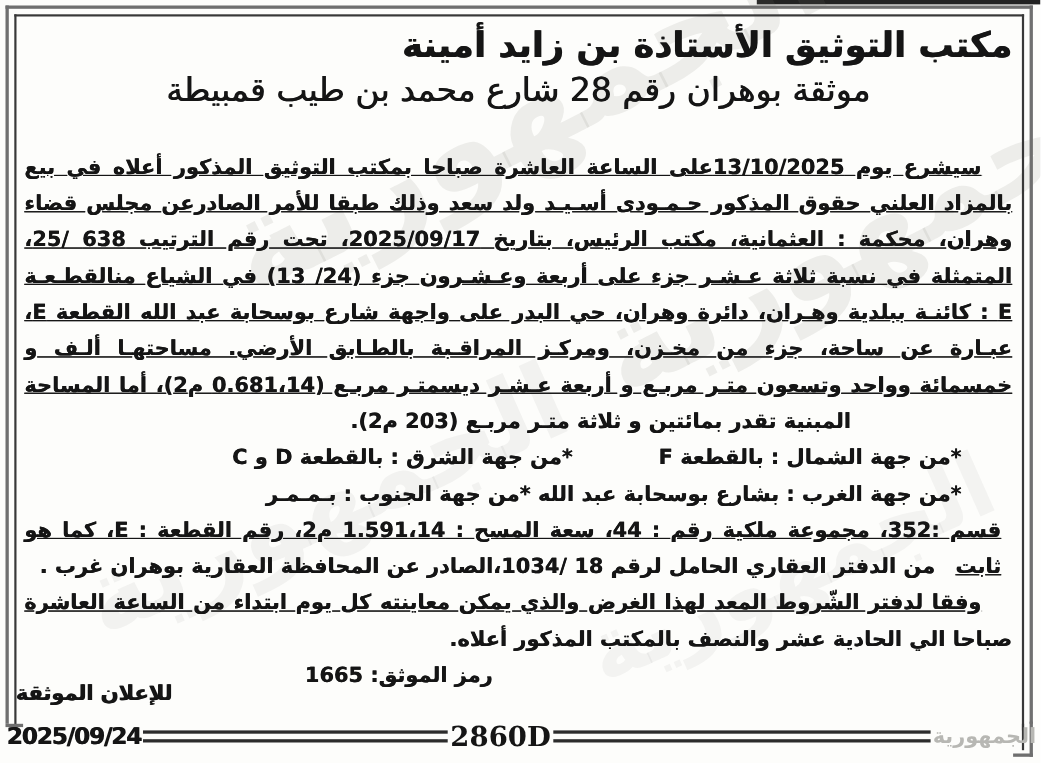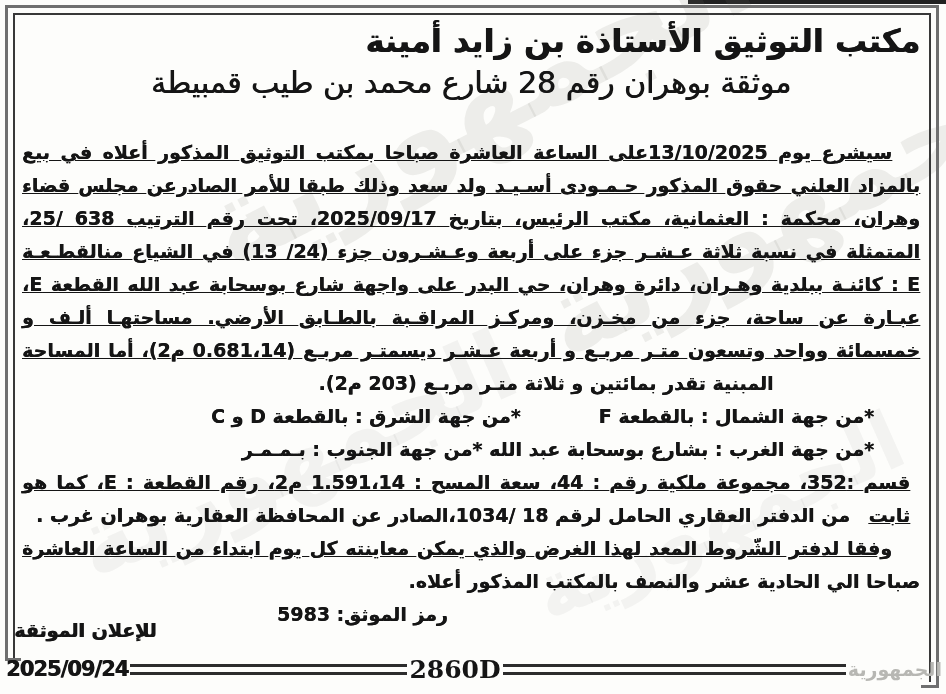--- a/index.html
+++ b/index.html
@@ -109,21 +109,21 @@
       </div>
       <div class="line bounds-single">*من جهة الغرب : بشارع بوسحابة عبد الله *من جهة الجنوب : بـمـمـر</div>
 
       <div class="line jline indent-sm">قسم :352، مجموعة ملكية رقم : 44، سعة المسح : 1.591،14 م2، رقم القطعة : E، كما هو ثابت</div>
       <div class="line center-left">من الدفتر العقاري الحامل لرقم 18 /1034،الصادر عن المحافظة العقارية بوهران غرب .</div>
 
       <div class="line jline indent">وفقا لدفتر الشّروط المعد لهذا الغرض والذي يمكن معاينته كل يوم ابتداء من الساعة العاشرة</div>
       <div class="line center-far-right">صباحا الي الحادية عشر والنصف بالمكتب المذكور أعلاه.</div>
 
       <div class="line notary-row">
-        <span class="notary-code">رمز الموثق: 5983</span>
+        <span class="notary-code">رمز الموثق: 1665</span>
         <span class="notary-note">للإعلان الموثقة</span>
       </div>
     </div>
 
   </div>
 
   <div class="footer">
     <span class="footer-date">2025/09/24</span>
     <span class="rule rule1"></span>
     <span class="footer-number">2860D</span>

